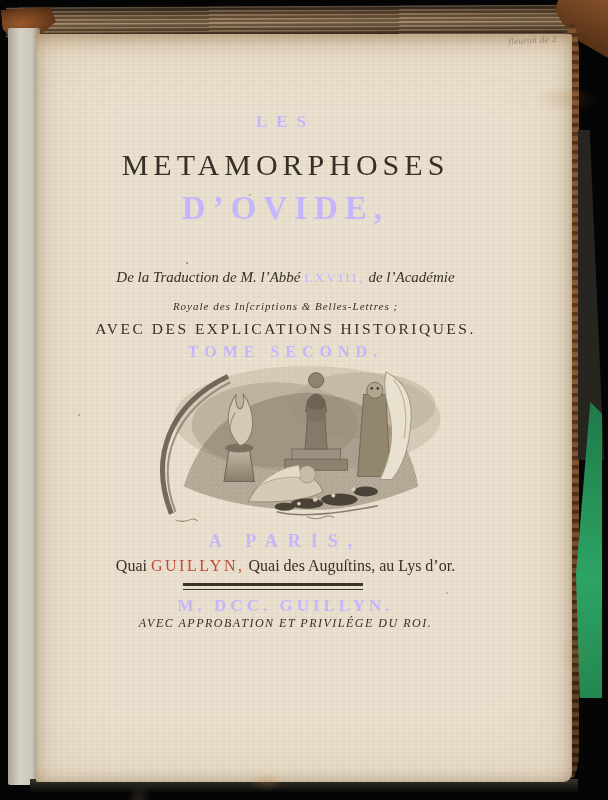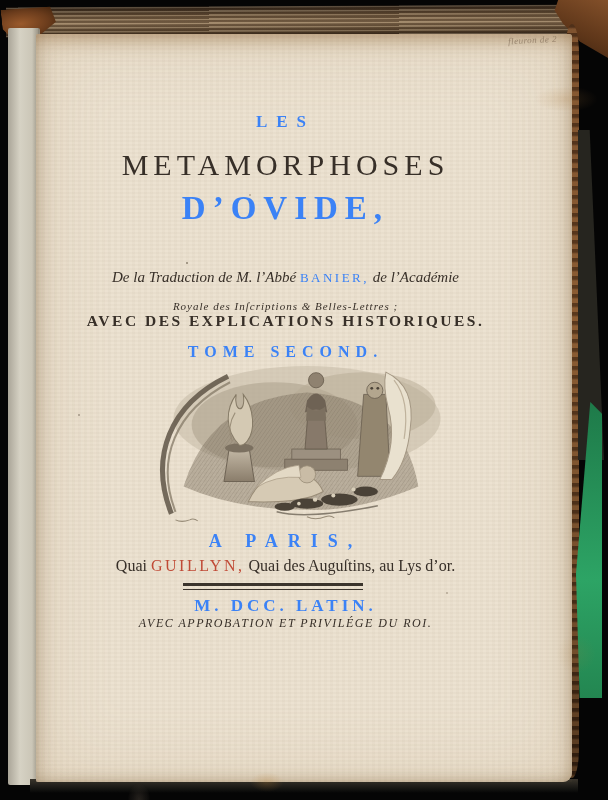--- a/index.html
+++ b/index.html
@@ -85,29 +85,29 @@
     box-shadow:55px 158px 0 rgba(80,66,50,.5), -108px 152px 0 rgba(80,66,50,.45),
                63px -68px 0 rgba(90,72,52,.4), 260px 330px 0 rgba(80,66,50,.35);}
   
   .handwriting{
     position:absolute;left:508px;top:34px;width:90px;
     font-style:italic;font-size:9px;color:rgba(115,95,75,.6);
     transform:rotate(-3deg);letter-spacing:.5px;white-space:nowrap;
   }
   
   .line{position:absolute;left:28px;width:515px;text-align:center;color:#372f28;white-space:nowrap;}
-  .red{color:#3b82f6;}
+  .red{color:#c4b5fd;}
   .t-les        {top:112px;font-size:17px;letter-spacing:9px;font-weight:600;}
   .t-meta       {top:148px;font-size:30px;letter-spacing:5px;font-weight:500;}
   .t-ovide      {top:190px;font-size:33px;letter-spacing:7px;font-weight:600;}
   .t-latin      {top:243px;font-size:17px;letter-spacing:5px;font-weight:500;}
   .t-trad1      {top:269px;font-size:15px;font-style:italic;}
   .t-trad1 .name{font-style:normal;font-size:13px;letter-spacing:2.5px;}
   .t-trad2      {top:300px;font-size:11px;font-style:italic;letter-spacing:1px;}
-  .t-explic     {top:312px;font-size:15.5px;letter-spacing:2.5px;font-weight:700;}
+  .t-explic     {top:320px;font-size:15.5px;letter-spacing:2.5px;font-weight:400;}
   .t-tome       {top:343px;font-size:16px;letter-spacing:6px;font-weight:600;}
   .t-paris      {top:531px;font-size:18px;letter-spacing:10px;font-weight:700;}
   .t-chez       {top:557px;font-size:16px;}
   .t-chez .name {color:#c04a36;font-size:16px;letter-spacing:2.5px;}
   .t-date       {top:596px;font-size:17px;letter-spacing:4px;font-weight:600;}
   .t-priv       {top:616px;font-size:12px;font-style:italic;letter-spacing:1.5px;font-weight:500;}
   .rule{
     position:absolute;left:183px;top:583px;width:180px;height:3px;
     border-top:3px solid #3b342c;border-bottom:1px solid #3b342c;
   }
@@ -135,21 +135,21 @@
     <div class="smudge"></div>
     <div class="specks"></div>
   </div>
 
   <div class="handwriting">fleuron de 2</div>
 
   <div class="line red t-les">LES</div>
   <div class="line red t-ovide">D’OVIDE,</div>
   <div class="line t-meta">METAMORPHOSES</div>
 
-  <div class="line t-trad1"><span>De la Traduction de M. l’Abbé </span><span class="name red">BANIER,</span><span> de l’Académie</span></div>
+  <div class="line t-trad1"><span>De la Traduction de M. l’Abbé </span><span class="name red">LXVIII,</span><span> de l’Académie</span></div>
   <div class="line t-trad2">Royale des Inſcriptions &amp; Belles-Lettres ;</div>
 
   <div class="line t-explic">AVEC DES EXPLICATIONS HISTORIQUES.</div>
   <div class="line red t-tome">TOME SECOND.</div>
 
   <svg class="vignette" viewBox="0 0 300 170">
     <defs>
       <pattern id="hatch" width="3" height="3" patternUnits="userSpaceOnUse" patternTransform="rotate(35)">
         <rect width="3" height="3" fill="none"></rect>
         <line x1="0" y1="0" x2="0" y2="3" stroke="#6f6455" stroke-width="0.7"></line>
@@ -209,16 +209,16 @@
 
     <path d="M20,158 q6,3 14,0 q4,-2 8,1" fill="none" stroke="#978b77" stroke-width="1"></path>
     <path d="M150,155 q8,4 18,0 q5,-2 9,1" fill="none" stroke="#978b77" stroke-width="1"></path>
   </svg>
 
   <div class="line red t-paris">A PARIS,</div>
   <div class="line t-chez"><span>Quai </span><span class="name">GUILLYN,</span><span> Quai des Auguſtins, au Lys d’or.</span></div>
 
   <div class="rule"></div>
 
-  <div class="line red t-date">M. DCC. LATIN.</div>
+  <div class="line red t-date">M. DCC. GUILLYN.</div>
   <div class="line t-priv">AVEC APPROBATION ET PRIVILÉGE DU ROI.</div>
 
 </div>
 
 </body></html>

